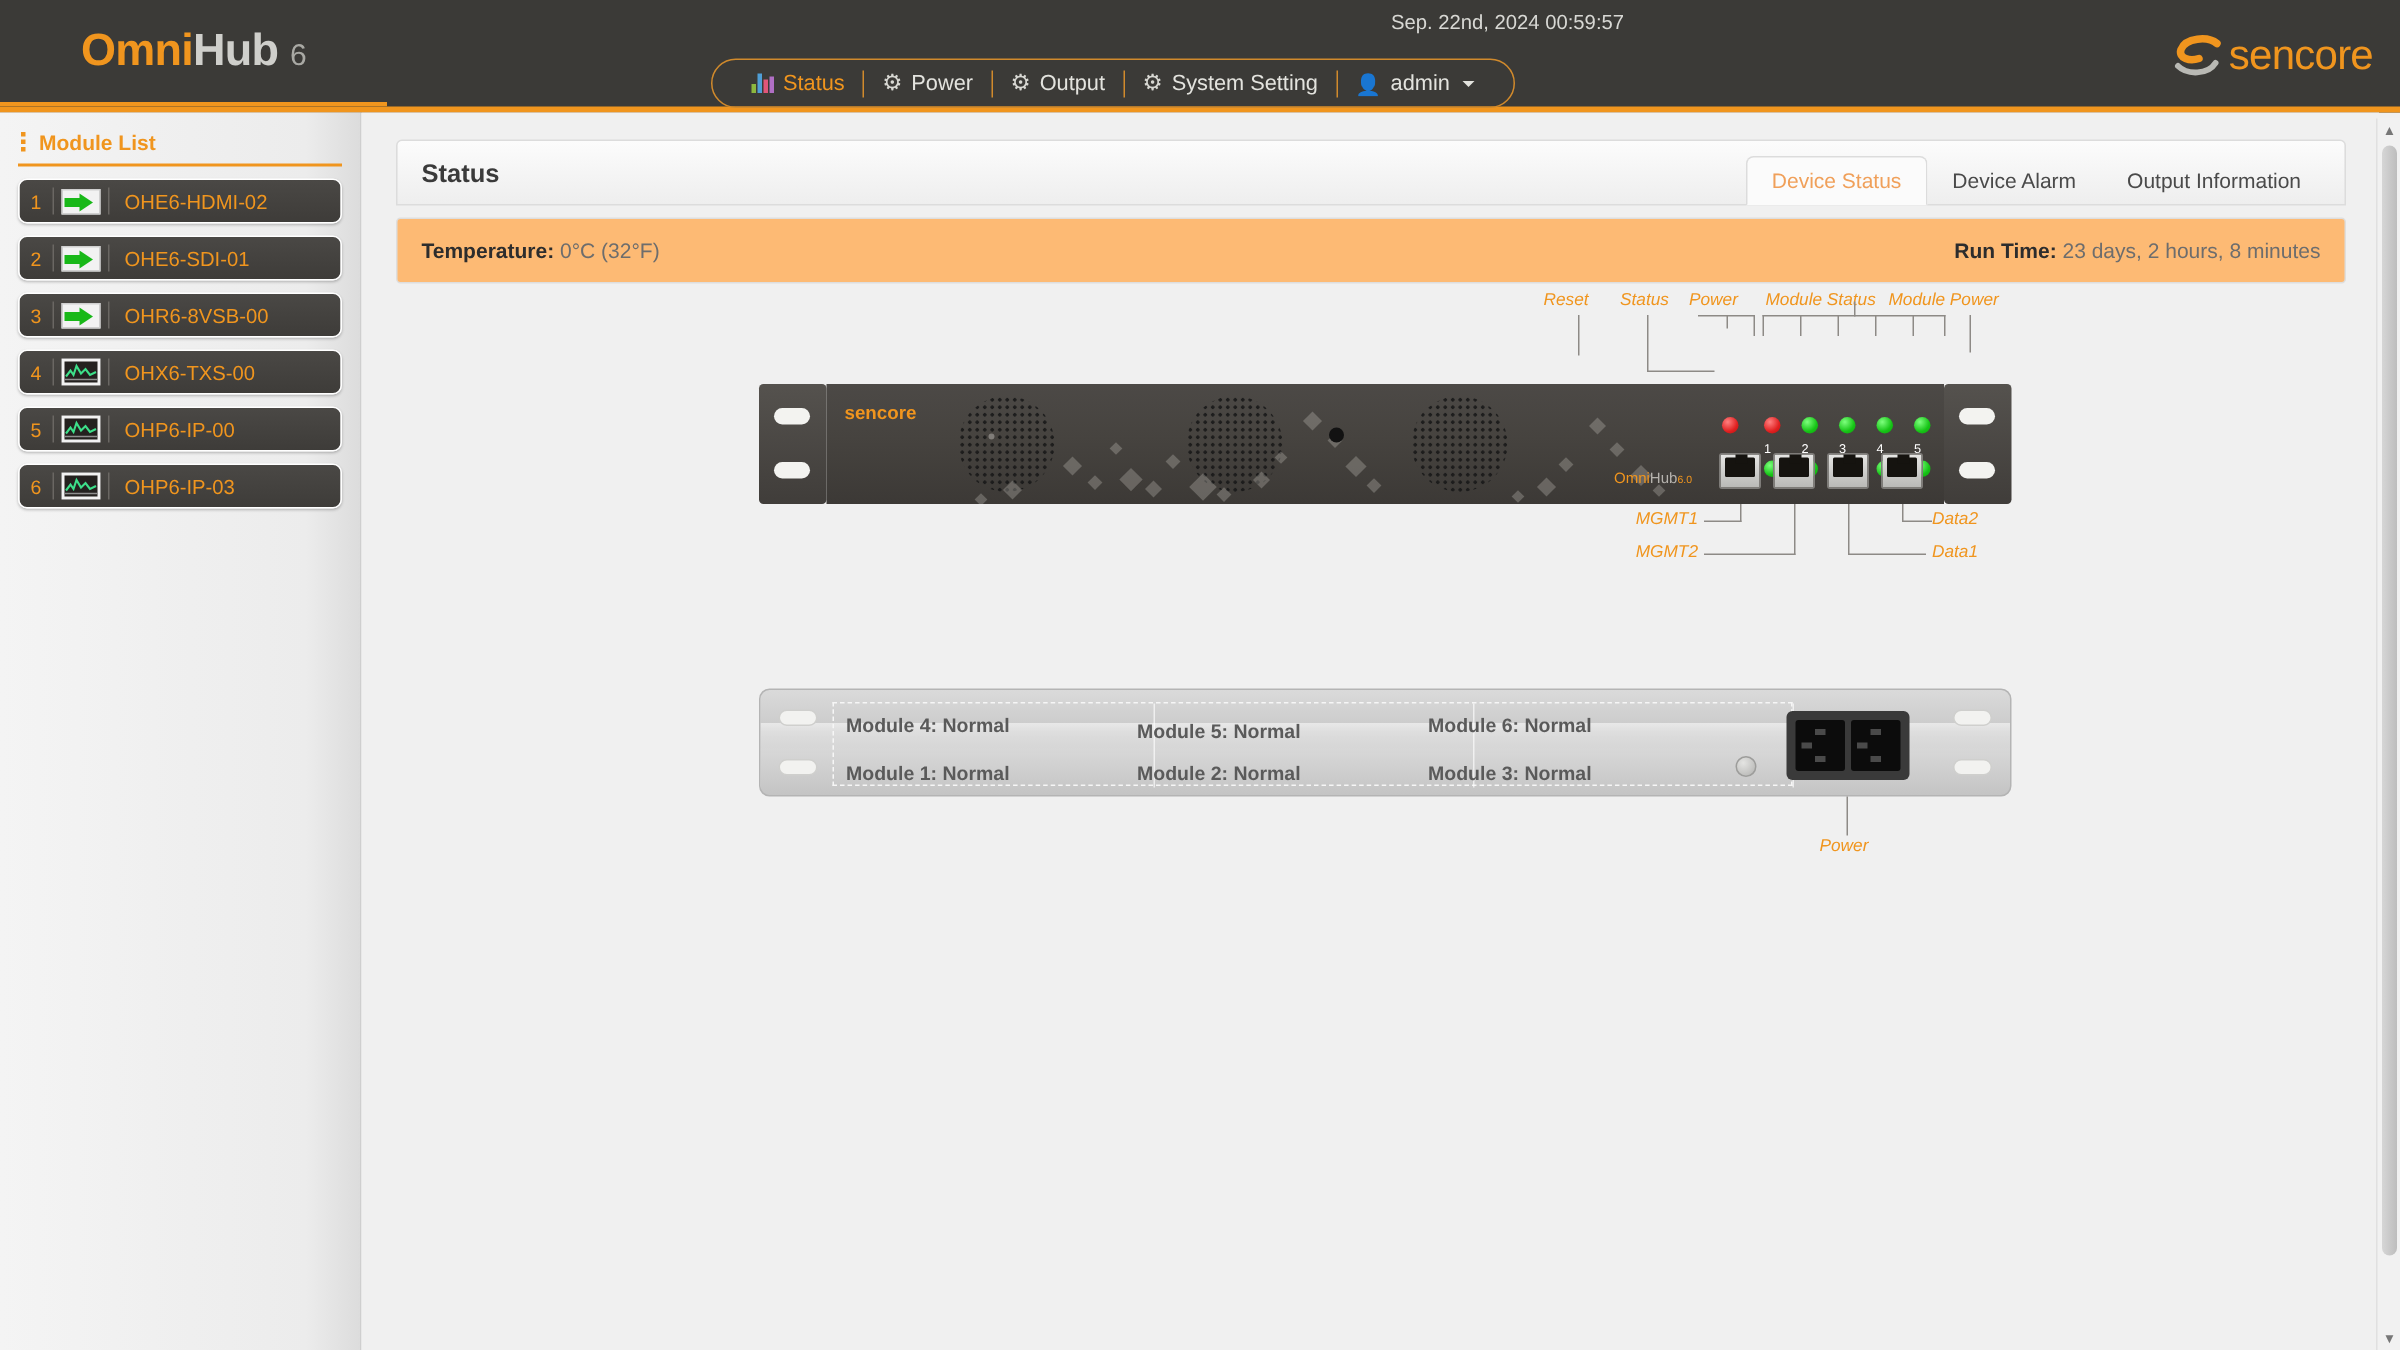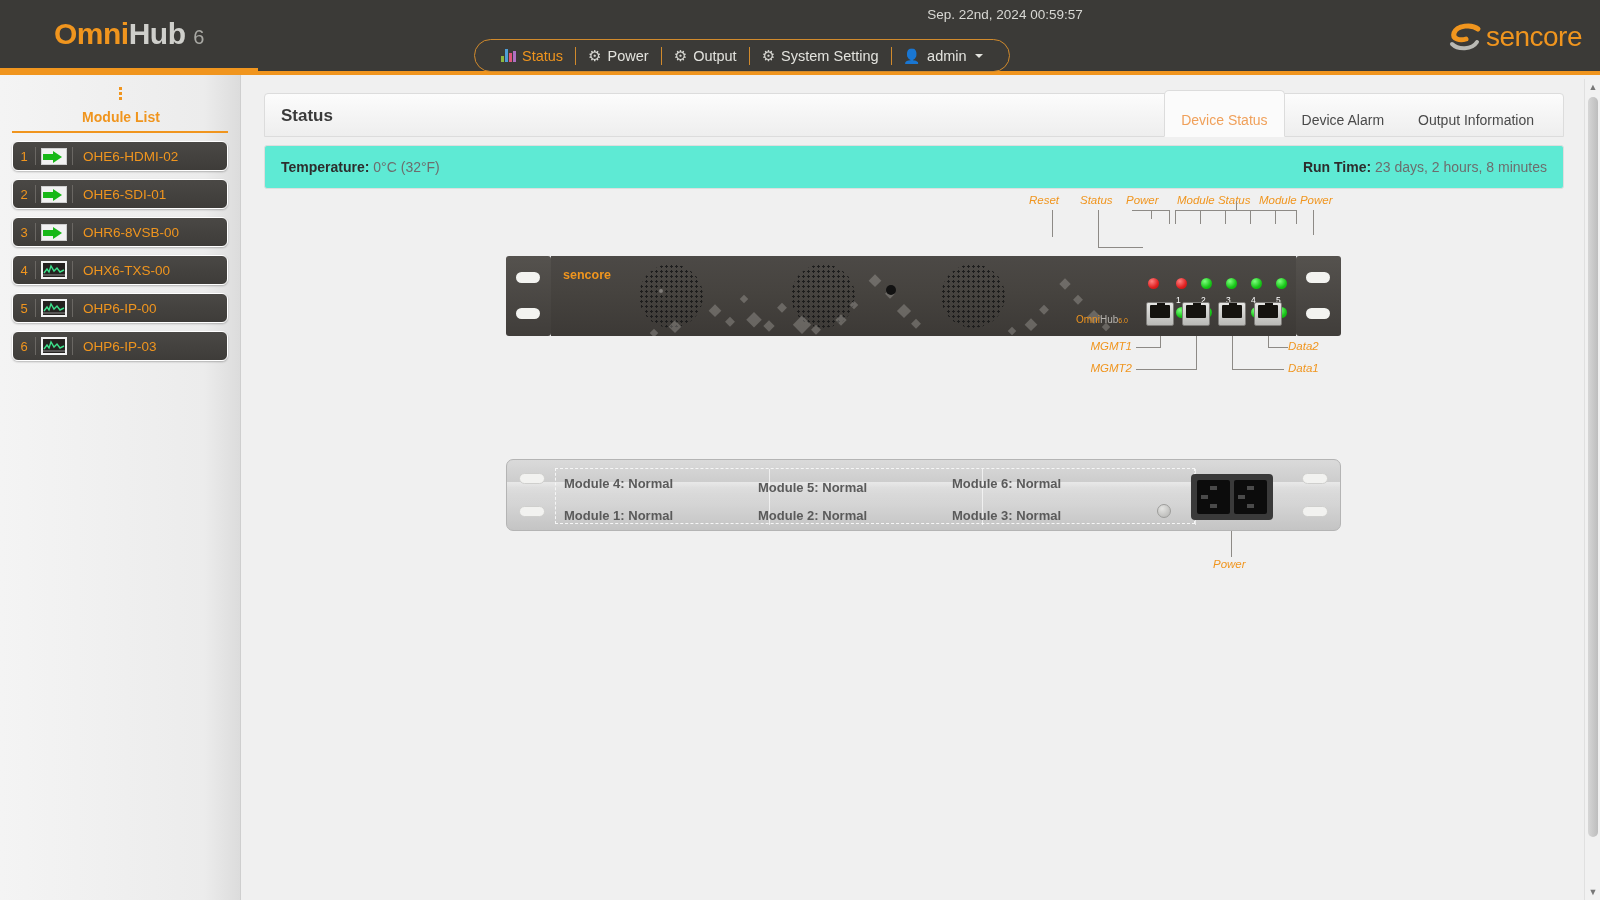--- a/index.html
+++ b/index.html
@@ -64,21 +64,21 @@
 
   
   #sidebar {
     position: absolute; left: 0; top: 75px; width: 241px; height: 825px;
     background: linear-gradient(to right, #f4f4f4 0%, #ececec 85%, #dcdcdc 100%);
     border-right: 1px solid #cfcfcf;
   }
   #module-list-header {
     margin: 12px 12px 0 12px; padding: 0 0 6px 2px;
     border-bottom: 2px solid #f0951e;
-    display: flex; align-items: center; gap: 8px; flex-direction: column;
+    display: flex; align-items: center; gap: 8px;
   }
   .dots-icon { width: 4px; height: 14px; position: relative; }
   .dots-icon i { position: absolute; left: 0; width: 3px; height: 3px; background: #f0951e; display: block; }
   .dots-icon i:nth-child(1) { top: 0; }
   .dots-icon i:nth-child(2) { top: 5px; }
   .dots-icon i:nth-child(3) { top: 10px; }
   #module-list-title { color: #f0951e; font-size: 14px; font-weight: bold; }
 
   .mod-item {
     margin: 8px 12px 0 12px; height: 30px;
@@ -122,31 +122,31 @@
   }
   #status-title {
     position: absolute; left: 16px; top: 12px;
     font-size: 17px; font-weight: bold; color: #3a3a3a;
   }
   #tabs {
     position: absolute; right: 12px; bottom: -1px;
     display: flex; align-items: flex-end; gap: 0;
   }
   .tab {
-    padding: 21px 16px 8px 16px; font-size: 14px; color: #4a4a4a;
+    padding: 7px 16px 8px 16px; font-size: 14px; color: #4a4a4a;
     cursor: pointer; border: 1px solid transparent; white-space: nowrap;
   }
   .tab.active {
     background: #fbfbfb; color: #f0a05a;
     border: 1px solid #dcdcdc; border-bottom-color: #fbfbfb;
     border-radius: 5px 5px 0 0;
   }
   #temp-bar {
     margin-top: 8px; height: 44px; position: relative;
-    background: #5eead4; border: 1px solid #dedede; border-radius: 3px;
+    background: #fdba74; border: 1px solid #dedede; border-radius: 3px;
   }
   #temp-left { position: absolute; left: 16px; top: 13px; font-size: 14px; color: #6d6d6d; }
   #temp-left b { color: #2d2d2d; }
   #runtime-right { position: absolute; right: 16px; top: 13px; font-size: 14px; color: #6d6d6d; }
   #runtime-right b { color: #2d2d2d; }
 
   
   #device-area { position: relative; margin-top: 32px; height: 560px; }
 
   

